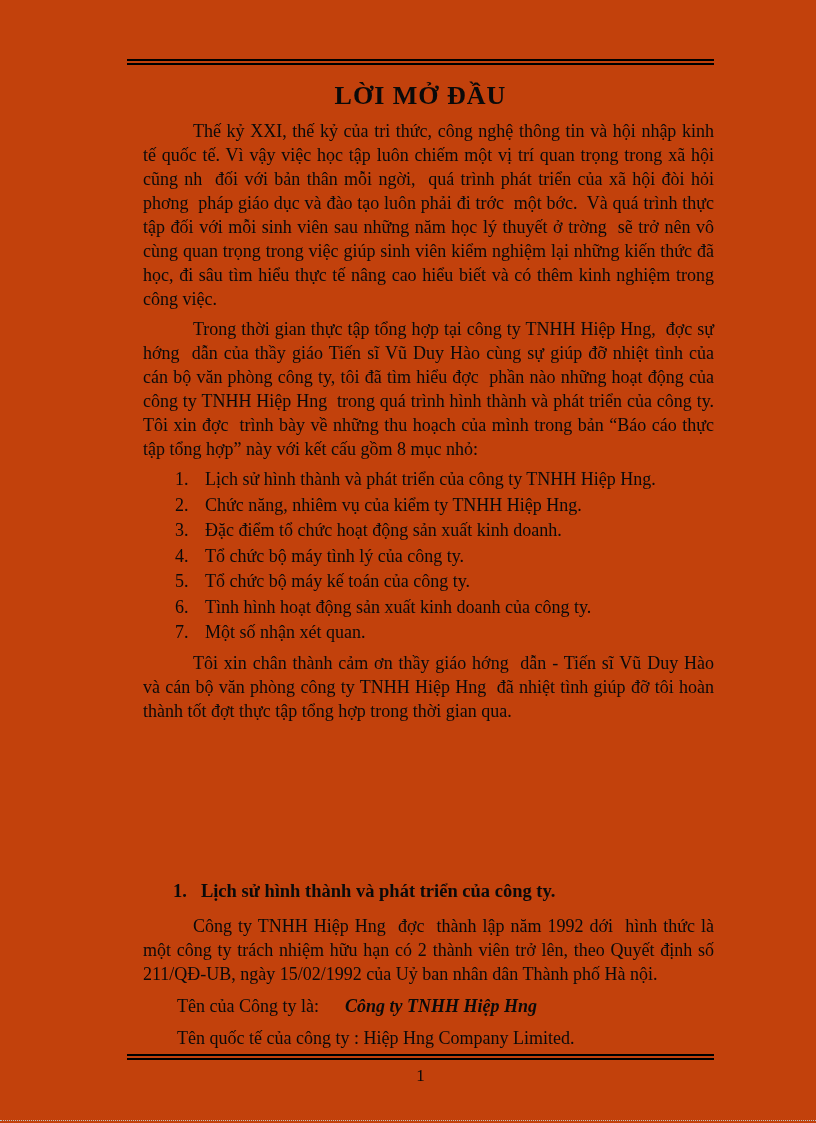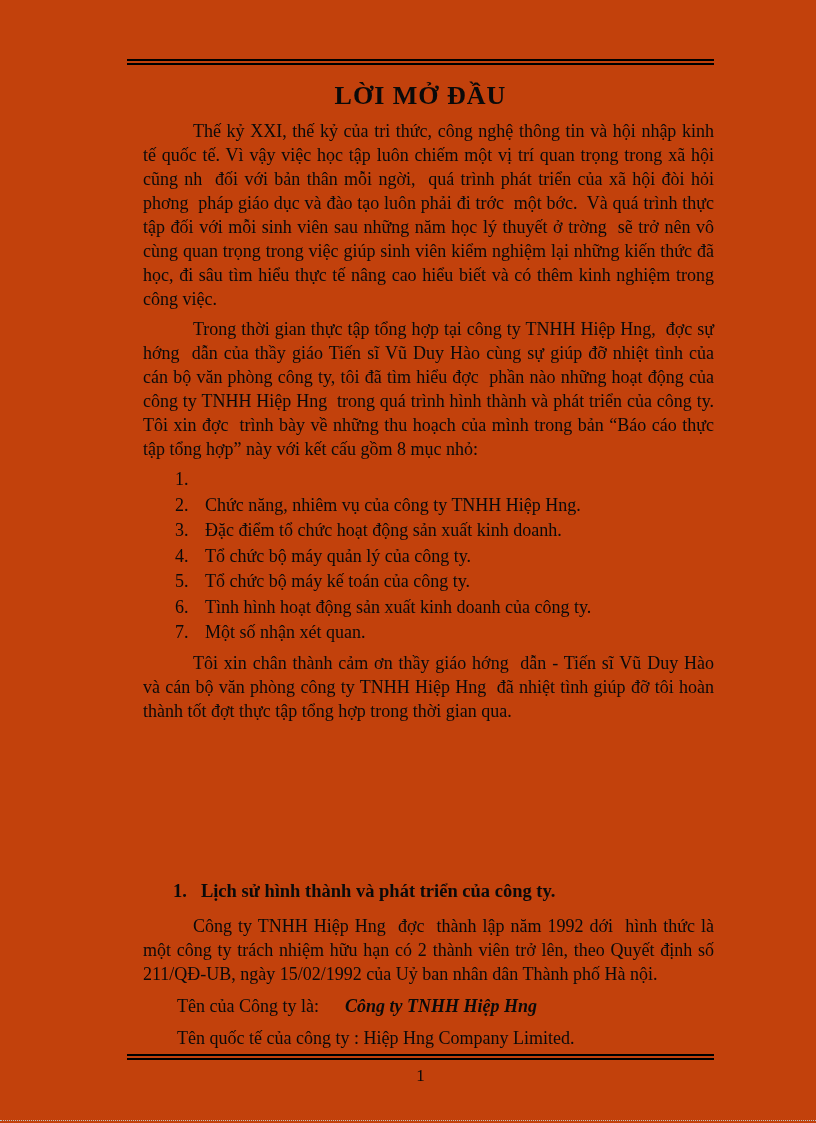--- a/index.html
+++ b/index.html
@@ -99,32 +99,33 @@
 
     <h1 class="doc-title">LỜI MỞ ĐẦU</h1>
 
     <p class="body-p">Thế kỷ XXI, thế kỷ của tri thức, công nghệ thông tin và hội nhập kinh tế quốc tế. Vì vậy việc học tập luôn chiếm một vị trí quan trọng trong xã hội cũng nh  đối với bản thân mỗi ngời,  quá trình phát triển của xã hội đòi hỏi phơng  pháp giáo dục và đào tạo luôn phải đi trớc  một bớc.  Và quá trình thực tập đối với mỗi sinh viên sau những năm học lý thuyết ở trờng  sẽ trở nên vô cùng quan trọng trong việc giúp sinh viên kiểm nghiệm lại những kiến thức đã học, đi sâu tìm hiểu thực tế nâng cao hiểu biết và có thêm kinh nghiệm trong công việc.</p>
 
     <p class="body-p">Trong thời gian thực tập tổng hợp tại công ty TNHH Hiệp Hng,  đợc sự hớng  dẫn của thầy giáo Tiến sĩ Vũ Duy Hào cùng sự giúp đỡ nhiệt tình của cán bộ văn phòng công ty, tôi đã tìm hiểu đợc  phần nào những hoạt động của công ty TNHH Hiệp Hng  trong quá trình hình thành và phát triển của công ty. Tôi xin đợc  trình bày về những thu hoạch của mình trong bản “Báo cáo thực tập tổng hợp” này với kết cấu gồm 8 mục nhỏ:</p>
 
     <div class="num-list">
       <div class="list-row">
         <span class="list-num">1.</span>
+        <span class="list-text">Lịch sử hình thành và phát triển của công ty TNHH Hiệp Hng.</span>
       </div>
       <div class="list-row">
         <span class="list-num">2.</span>
-        <span class="list-text">Chức năng, nhiêm vụ của công ty TNHH Hiệp Hng.</span>
+        <span class="list-text">Chức năng, nhiêm vụ của kiểm ty TNHH Hiệp Hng.</span>
       </div>
       <div class="list-row">
         <span class="list-num">3.</span>
         <span class="list-text">Đặc điểm tổ chức hoạt động sản xuất kinh doanh.</span>
       </div>
       <div class="list-row">
         <span class="list-num">4.</span>
-        <span class="list-text">Tổ chức bộ máy quản lý của công ty.</span>
+        <span class="list-text">Tổ chức bộ máy tình lý của công ty.</span>
       </div>
       <div class="list-row">
         <span class="list-num">5.</span>
         <span class="list-text">Tổ chức bộ máy kế toán của công ty.</span>
       </div>
       <div class="list-row">
         <span class="list-num">6.</span>
         <span class="list-text">Tình hình hoạt động sản xuất kinh doanh của công ty.</span>
       </div>
       <div class="list-row">

